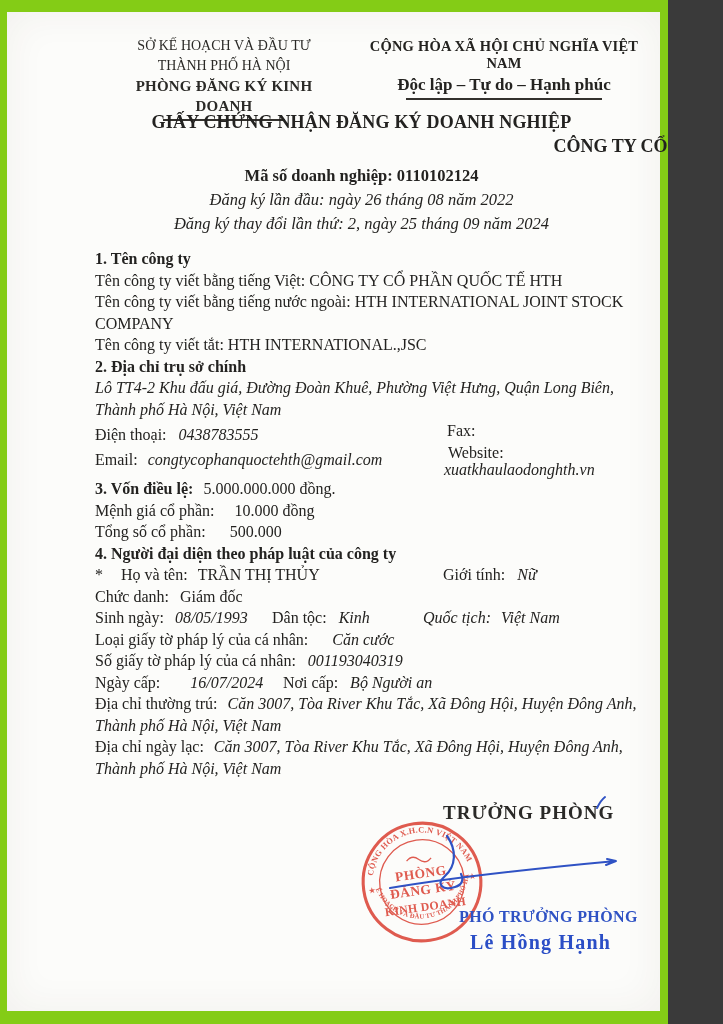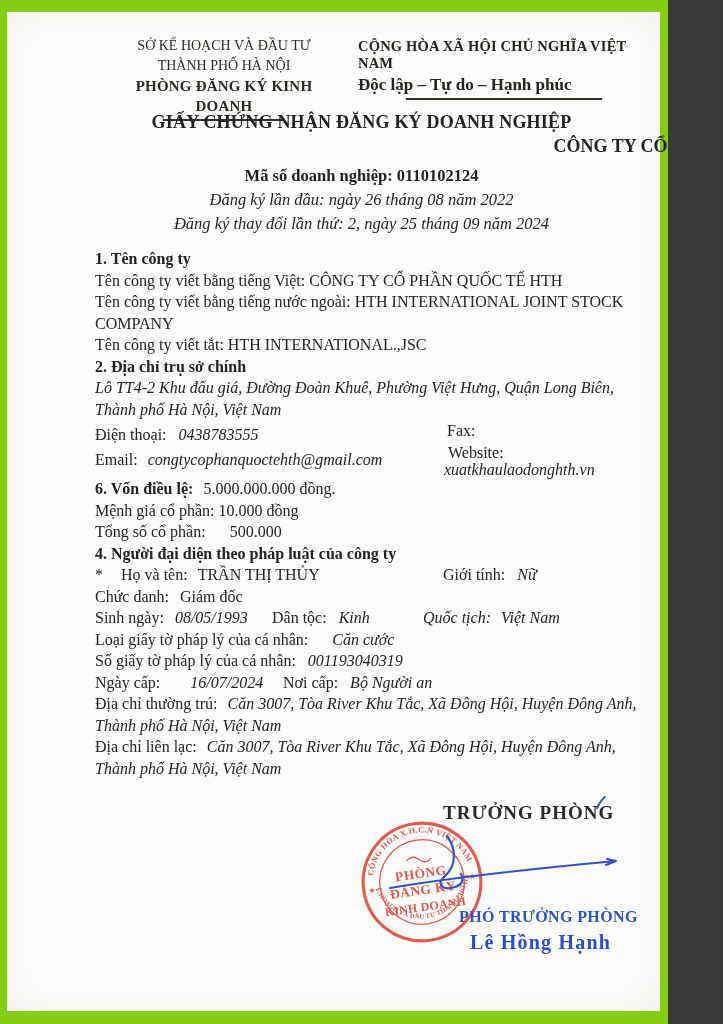--- a/index.html
+++ b/index.html
@@ -6,40 +6,40 @@
   body { width:723px; height:1024px; background:#3a3a3a; font-family:"Liberation Serif","DejaVu Serif",serif; }
   .scan { position:relative; width:668px; height:1024px; background:#84cc16; overflow:hidden; }
   .sheet { position:absolute; left:7px; top:12px; right:8px; bottom:13px; background:#fcfcfa;
            box-shadow: inset 0 0 40px rgba(60,50,40,.06); }
   .abs { position:absolute; }
 
   
   .issuer { left:110px; top:36px; width:228px; text-align:center; font-size:14px; line-height:20px; color:#2b2a27; }
   .issuer .l3 { font-weight:bold; font-size:15px; letter-spacing:.2px; }
   .issuer .rule { width:122px; border-top:2px solid #33312d; margin:3px auto 0; }
-  .national { left:358px; top:38px; width:292px; text-align:left; color:#242320; }
+  .national { left:358px; top:38px; width:292px; text-align:center; color:#242320; }
   .national .l1 { font-weight:bold; font-size:14.5px; letter-spacing:.2px; }
   .national .l2 { font-weight:bold; font-size:17px; margin-top:3px; }
   .national .rule { width:196px; border-top:2px solid #33312d; margin:3px auto 0; }
 
   
   .titleblock { left:0; top:112px; width:723px; text-align:center; color:#232220; }
   .titleblock .t1 { font-weight:bold; font-size:18px; letter-spacing:.2px; }
   .titleblock .t2 { font-weight:bold; font-size:18px; margin-top:3px;text-align:right; }
   .titleblock .code { font-weight:bold; font-size:16.5px; margin-top:9px; }
   .titleblock .reg { font-style:italic; font-size:16.5px; margin-top:4px; }
 
   
   .docbody { left:95px; top:248px; width:555px; font-size:16px; line-height:21.5px; color:#232220; }
   .docbody p { margin:0; }
   .b { font-weight:bold; }
   .i { font-style:italic; }
   .row { position:relative; }
   .contact { position:relative; height:58px; }
-  .ml6{margin-left:6px}.ml8{margin-left:8px}.ml14{margin-left:7px}.ml16{}
+  .ml6{margin-left:6px}.ml8{margin-left:8px}.ml14{margin-left:7px}.ml16{margin-left:16px}
   .ml20{margin-left:20px}.ml26{margin-left:26px}
   .star-marker { display:inline-block; width:22px; }
 
   
   .approver { left:443px; top:802px; font-size:19px; font-weight:bold; letter-spacing:1px; color:#2a2927; }
   .deputy { left:459px; top:908px; font-size:16px; font-weight:600; letter-spacing:.4px; color:#2f52c4; }
   .signer { left:470px; top:931px; font-size:20px; font-weight:bold; letter-spacing:1.2px; color:#2b4ec6; }
   .stampbox { left:358px; top:818px; width:128px; height:128px; transform:rotate(-8deg); opacity:.93; }
   .sigbox { left:380px; top:795px; width:260px; height:110px; }
 </style>
@@ -103,21 +103,21 @@
       </span>
       <span class="abs" style="left:0; top:29px;">
         <span>Email:</span>
         <span class="i ml6">congtycophanquoctehth@gmail.com</span>
       </span>
       <span class="abs" style="left:353px; top:22px;">Website:</span>
       <span class="abs i" style="left:349px; top:39px;">xuatkhaulaodonghth.vn</span>
     </div>
 
     <p>
-      <span class="b">6. Vốn điều lệ:</span>
+      <span class="b">3. Vốn điều lệ:</span>
       <span class="ml6">5.000.000.000 đồng.</span>
     </p>
     <p>
       <span>Mệnh giá cổ phần:</span>
       <span class="ml16">10.000 đồng</span>
     </p>
     <p>
       <span>Tổng số cổ phần:</span>
       <span class="ml20">500.000</span>
     </p>
@@ -163,21 +163,21 @@
       <span class="abs" style="left:188px; top:0;">
         <span>Nơi cấp:</span>
         <span class="i ml8">Bộ Người an</span>
       </span>
     </p>
     <p>
       <span>Địa chỉ thường trú:</span>
       <span class="i ml6">Căn 3007, Tòa River Khu Tắc, Xã Đông Hội, Huyện Đông Anh, Thành phố Hà Nội, Việt Nam</span>
     </p>
     <p>
-      <span>Địa chỉ liên lạc:</span>
+      <span>Địa chỉ ngày lạc:</span>
       <span class="i ml6">Căn 3007, Tòa River Khu Tắc, Xã Đông Hội, Huyện Đông Anh, Thành phố Hà Nội, Việt Nam</span>
     </p>
   </div>
 
   <div class="abs approver">TRƯỞNG PHÒNG</div>
 
   <svg class="abs stampbox" viewBox="0 0 124 124">
     <defs>
       <path id="arcT" d="M 14,62 A 48,48 0 1 1 110,62" fill="none"></path>
       <path id="arcB" d="M 16,60 A 47,47 0 0 0 108,60" fill="none"></path>

